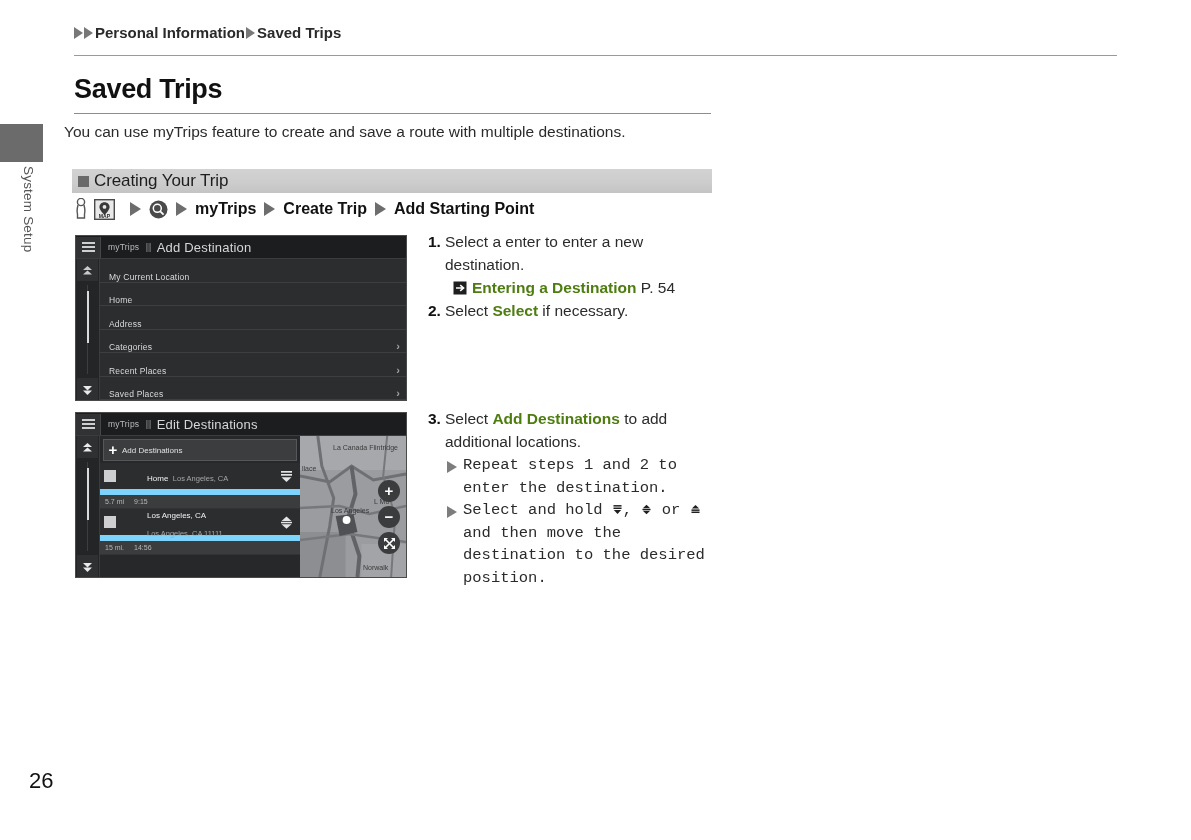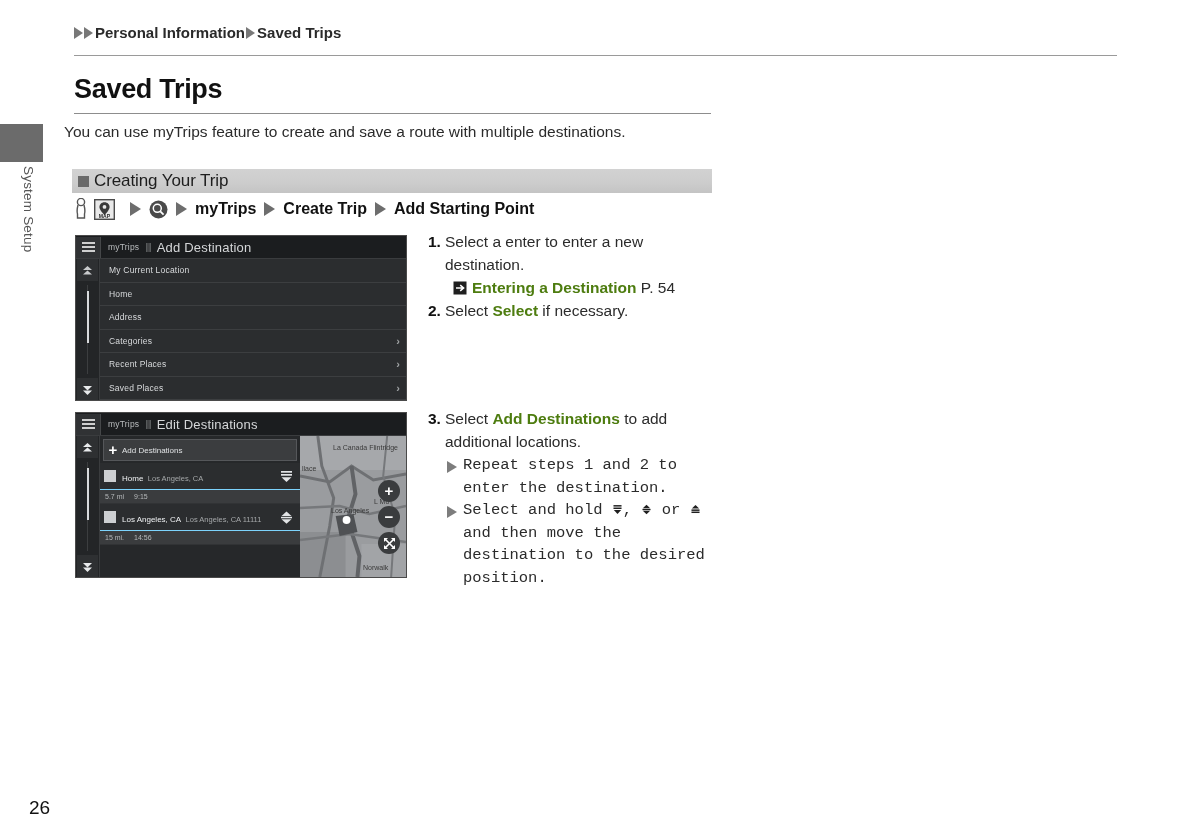--- a/index.html
+++ b/index.html
@@ -215,21 +215,21 @@
     position: absolute;
     left: -0.5px; top: 6px;
     width: 2px; height: 52px;
     background: #d8dadc;
   }
 
   .menu-col { flex: 1; display: flex; flex-direction: column; }
   .mrow {
     height: 23.5px;
     display: flex;
-    align-items: center;
+    align-items: flex-end;
     border-bottom: 1px solid #3c3e40;
     padding-left: 9px;
     padding-right: 6px;
     font-size: 8.5px;
     color: #d9dbdd;
     letter-spacing: 0.2px;
     background: #2b2d2f;
   }
   .mrow .chev { margin-left: auto; color: #9fa2a4; font-size: 11px; font-weight: bold; }
 
@@ -245,21 +245,22 @@
   }
   .plus-ic {
     width: 18px; text-align: center; color: #ffffff;
     font-size: 15px; font-weight: bold; line-height: 14px; flex: none;
   }
   .dest {
     height: 26px;
     display: flex; align-items: center;
     padding-left: 4px; padding-right: 4px;
     background: #2b2d2f;
-    border-bottom: 1px solid #7dd3fc;
+    border-bottom: 6px solid #7dd3fc;
+    gap: 25px;
   }
   .flag {
     width: 12px; height: 12px; flex: none; margin-right: 6px;
     background: #cdcfd1;
   }
   .chk {
     width: 12px; height: 12px; flex: none; margin-right: 6px;
     background:
       repeating-conic-gradient(#e8eaec 0% 25%, #4a4c4e 0% 50%) 0 0/6px 6px;
   }
@@ -304,22 +305,22 @@
     border-top: 6px solid transparent;
     border-bottom: 6px solid transparent;
     margin-right: 6px;
     position: relative; top: 7px;
   }
   .inline-ic { display: inline-block; width: 11px; height: 13px; vertical-align: -2px; }
 
   
   .pageno {
     position: absolute;
-    left: 29px; top: 797px;
-    font-size: 19px;
+    left: 29px; top: 768px;
+    font-size: 22px;
     color: #111111;
   }
 </style>
 </head>
 <body>
 
 <div class="side-tab"></div>
 <div class="side-label">System Setup</div>
 
 <div class="breadcrumb">

